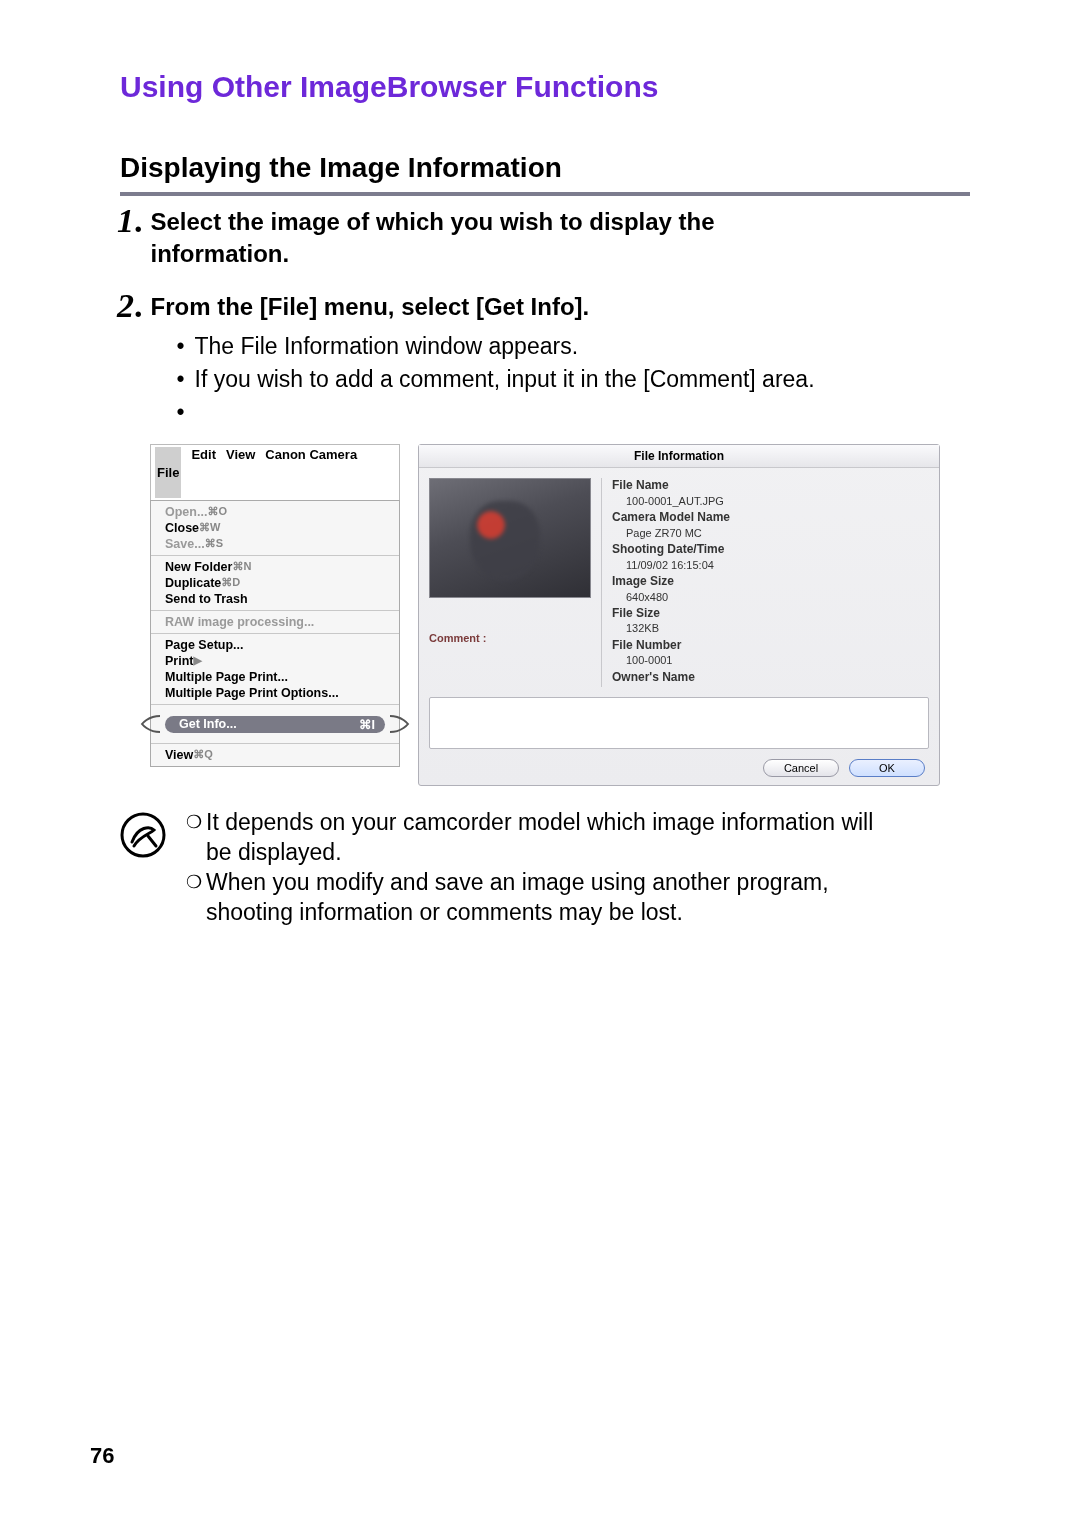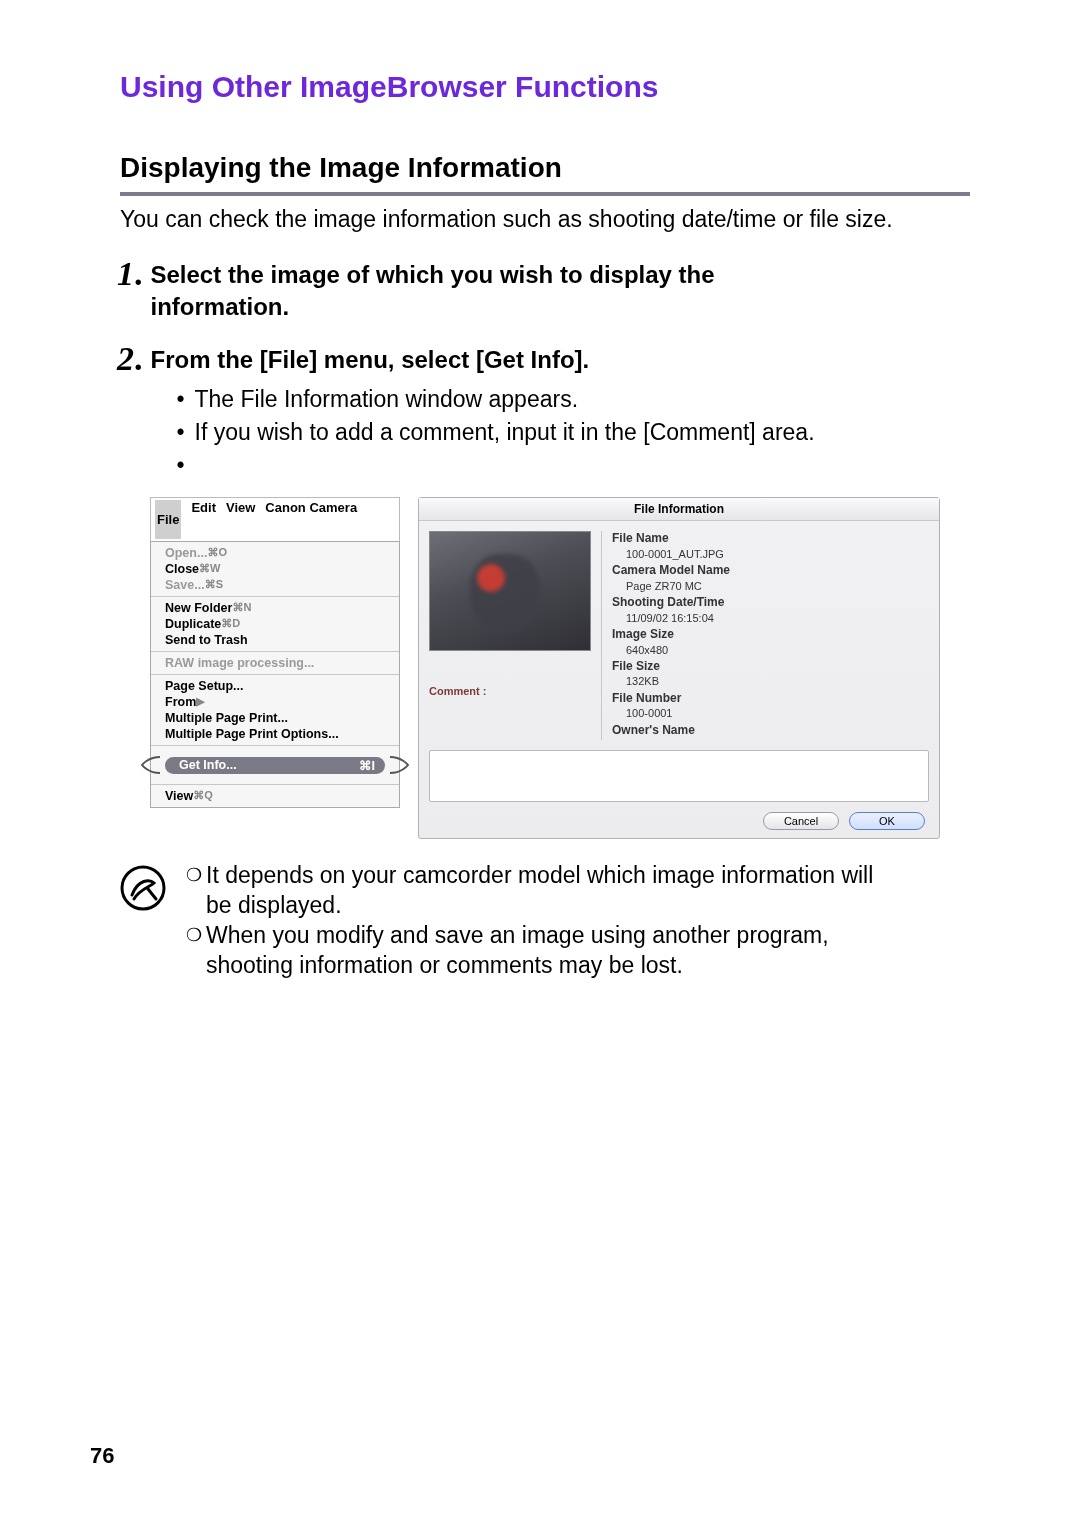--- a/index.html
+++ b/index.html
@@ -106,21 +106,21 @@
   }
   .menubar {
     display: flex;
     gap: 10px;
     background: #fff;
     border: 1px solid #bbb;
     border-bottom: none;
     padding: 2px 4px;
     font-weight: 700;
   }
-  .menubar .active { background: #cfcfcf; padding: 12px 2px; }
+  .menubar .active { background: #cfcfcf; padding: 18px 2px; }
   .menu-panel {
     border: 1px solid #aaa;
     background: #f6f6f6;
   }
   .menu-group { padding: 3px 0; }
   .menu-sep { height: 1px; background: #c8c8c8; margin: 0; }
   .menu-item {
     display: flex;
     padding: 1px 10px 1px 14px;
     font-weight: 700;
@@ -265,21 +265,20 @@
 </style>
 </head>
 <body>
 
 <div class="page">
 
   <div class="section-header">Using Other ImageBrowser Functions</div>
 
   <div class="subsection-title">Displaying the Image Information</div>
   <div class="title-underline"></div>
-  <div class="intro-text">You can check the image information such as shooting date/time or file size.</div>
 
   <div class="step">
     <span class="num">1</span>
     <span class="dot">.</span>
     <div class="step-body">
       <div class="step-title">
         <span>Select the image of which you wish to display the</span><br>
         <span>information.</span>
       </div>
     </div>
@@ -354,21 +353,21 @@
             <span class="sc"></span>
           </div>
         </div>
         <div class="menu-sep"></div>
         <div class="menu-group">
           <div class="menu-item">
             <span>Page Setup...</span>
             <span class="sc"></span>
           </div>
           <div class="menu-item">
-            <span>From</span>
+            <span>Print</span>
             <span class="sc">▶</span>
           </div>
           <div class="menu-item">
             <span>Multiple Page Print...</span>
             <span class="sc"></span>
           </div>
           <div class="menu-item">
             <span>Multiple Page Print Options...</span>
             <span class="sc"></span>
           </div>

